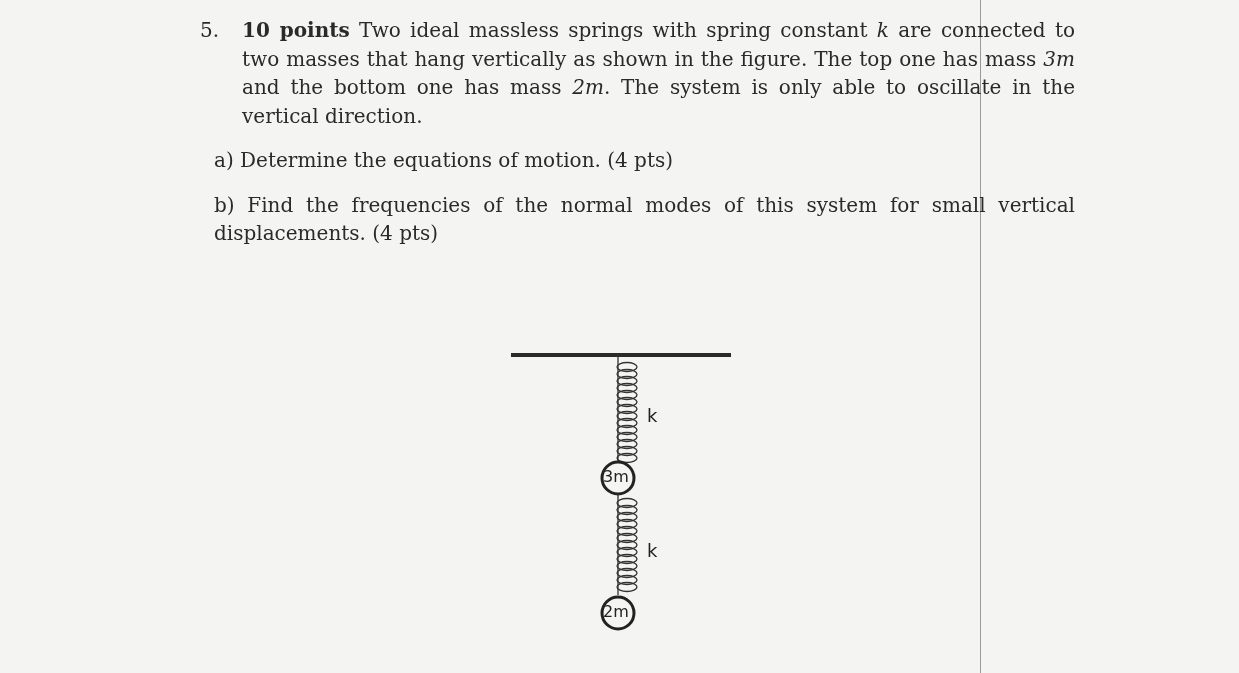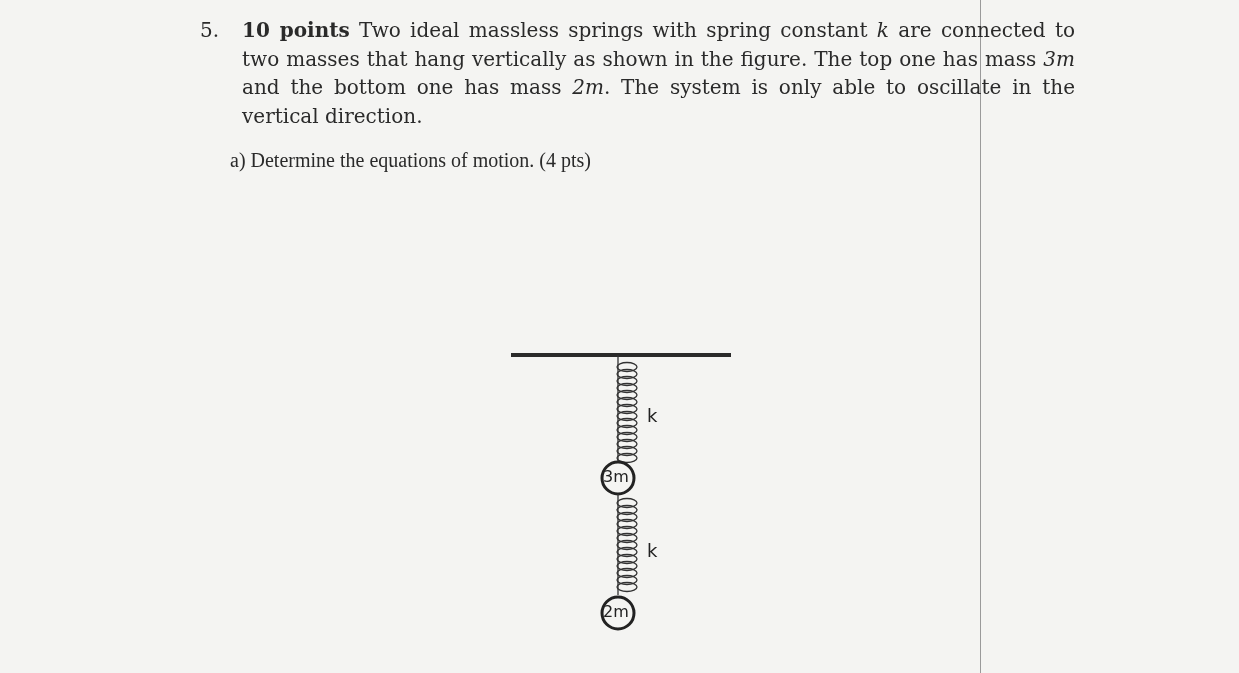--- a/index.html
+++ b/index.html
@@ -2,37 +2,38 @@
 <html><head>
 <meta charset="utf-8">
 <style>
   html, body { margin:0; padding:0; }
   body { width:1239px; height:673px; background:#f4f4f2; position:relative; overflow:hidden;
          font-family:"DejaVu Serif","Liberation Serif",serif; color:#2a2a2a; }
   .vline { position:absolute; left:980px; top:0; width:1px; height:673px; background:#9a9a9a; }
   .problem { position:absolute; left:200px; top:16px; width:875px; font-size:20px; line-height:28.5px; }
   .num { position:absolute; left:0; top:0; }
   .body { margin-left:42px; text-align:justify; }
-  .part { margin-left:30px; margin-top:16px; text-align:justify;font-family:Liberation Serif, serif; }
+  .part { margin-left:14px; margin-top:16px; text-align:justify; }
   b { font-weight:bold; }
   i { font-style:italic; }
   .figure { position:absolute; left:505px; top:345px; width:240px; height:300px; }
   .label { position:absolute; font-family:"DejaVu Sans","Liberation Sans",sans-serif; font-size:18px; color:#222; }
 </style>
 </head>
 <body>
 
 <div class="vline"></div>
 
 <div class="problem">
   <span class="num">5.</span>
   <div class="body">
     <b>10 points</b><span> Two ideal massless springs with spring constant </span><i>k</i><span> are connected to two masses that hang vertically as shown in the figure. The top one has mass </span><i>3m</i><span> and the bottom one has mass </span><i>2m</i><span>. The system is only able to oscillate in the vertical direction.</span>
   </div>
   <div class="part">a) Determine the equations of motion. (4 pts)</div>
+  <div class="part">b) Find the frequencies of the normal modes of this system for small vertical displacements. (4 pts)</div>
 </div>
 
 <div class="figure">
   <svg width="240" height="300">
     <line x1="6" y1="10" x2="226" y2="10" stroke="#2a2a2a" stroke-width="4"></line>
     <g fill="none" stroke="#333" stroke-width="1.3">
       <line x1="113" y1="10" x2="113" y2="18"></line>
       <ellipse cx="122" cy="22" rx="10" ry="4.5"></ellipse>
         <ellipse cx="122" cy="29" rx="10" ry="4.5"></ellipse>
       <ellipse cx="122" cy="36" rx="10" ry="4.5"></ellipse>

